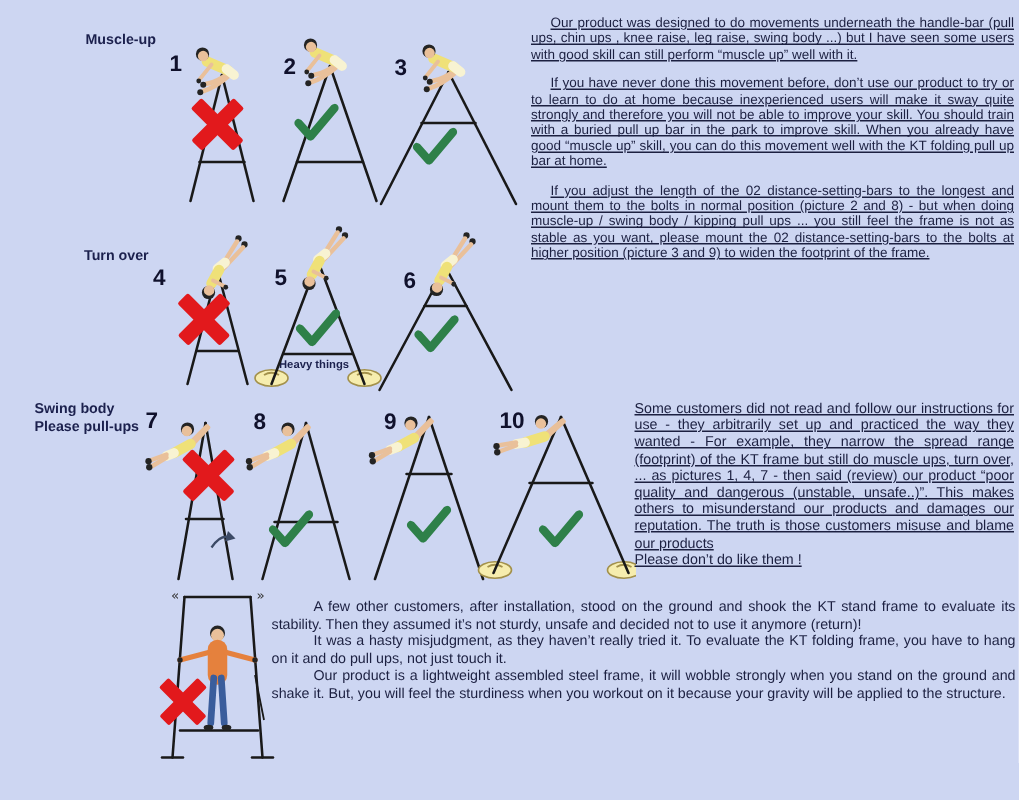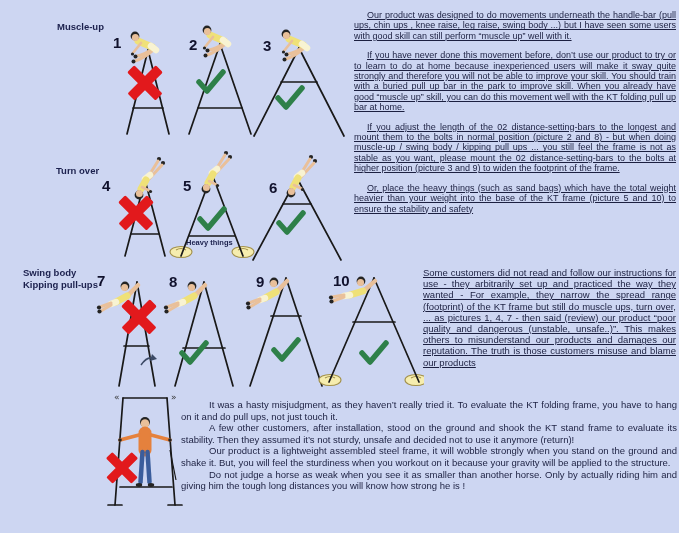--- a/index.html
+++ b/index.html
@@ -50,21 +50,21 @@
 </style>
 </head>
 <body>
 
 <div id="canvas">
 
   <div class="abs sec-label" style="left:57px;top:21px;">Muscle-up</div>
   <div class="abs sec-label" style="left:56px;top:145px;margin-top:20px;">Turn over</div>
   <div class="abs" style="left:23px;top:267px;line-height:11.5px;">
     <div class="sec-label">Swing body</div>
-    <div class="sec-label">Kipping pull-ups</div>
+    <div class="sec-label">Please pull-ups</div>
   </div>
   <div class="abs heavy-label" style="left:186px;top:238px;">Heavy things</div>
 
   <span class="abs fig-num" style="left:113px;top:34px;">1</span>
   <span class="abs fig-num" style="left:189px;top:36px;">2</span>
   <span class="abs fig-num" style="left:263px;top:37px;">3</span>
   <span class="abs fig-num" style="left:102px;top:177px;">4</span>
   <span class="abs fig-num" style="left:183px;top:177px;">5</span>
   <span class="abs fig-num" style="left:269px;top:179px;">6</span>
   <span class="abs fig-num" style="left:97px;top:272px;">7</span>
@@ -339,27 +339,26 @@
       <path class="check-path" d="M3,13 L11,22 L27,3"></path>
     </svg>
   <svg class="abs" style="left:359px;top:340px;" width="30" height="26" viewBox="0 0 30 26">
       <path class="check-path" d="M3,13 L11,22 L27,3"></path>
     </svg>
 
   <div class="abs txt" style="left:354px;top:10px;width:322px;">
     <p>Our product was designed to do movements underneath the handle-bar (pull ups, chin ups , knee raise, leg raise, swing body ...) but I have seen some users with good skill can still perform “muscle up” well with it.</p>
     <p>If you have never done this movement before, don’t use our product to try or to learn to do at home because inexperienced users will make it sway quite strongly and therefore you will not be able to improve your skill. You should train with a buried pull up bar in the park to improve skill. When you already have good “muscle up” skill, you can do this movement well with the KT folding pull up bar at home.</p>
     <p>If you adjust the length of the 02 distance-setting-bars to the longest and mount them to the bolts in normal position (picture 2 and 8) - but when doing muscle-up / swing body / kipping pull ups ... you still feel the frame is not as stable as you want, please mount the 02 distance-setting-bars to the bolts at higher position (picture 3 and 9) to widen the footprint of the frame.</p>
-    <p>Or, place the heavy things (such as sand bags) which have the total weight heavier than your weight into the base of the KT frame (picture 5 and 10) to ensure the stability and safety</p>
   </div>
 
   <div class="abs txt2" style="left:423px;top:267px;width:253px;">
     <p>Some customers did not read and follow our instructions for use - they arbitrarily set up and practiced the way they wanted - For example, they narrow the spread range (footprint) of the KT frame but still do muscle ups, turn over, ... as pictures 1, 4, 7 - then said (review) our product “poor quality and dangerous (unstable, unsafe..)”. This makes others to misunderstand our products and damages our reputation. The truth is those customers misuse and blame our products</p>
+    <p>Please don’t do like them !</p>
   </div>
 
   <div class="abs txt3" style="left:181px;top:399px;width:496px;">
+    <p>A few other customers, after installation, stood on the ground and shook the KT stand frame to evaluate its stability. Then they assumed it’s not sturdy, unsafe and decided not to use it anymore (return)!</p>
     <p>It was a hasty misjudgment, as they haven’t really tried it. To evaluate the KT folding frame, you have to hang on it and do pull ups, not just touch it.</p>
-    <p>A few other customers, after installation, stood on the ground and shook the KT stand frame to evaluate its stability. Then they assumed it’s not sturdy, unsafe and decided not to use it anymore (return)!</p>
     <p>Our product is a lightweight assembled steel frame, it will wobble strongly when you stand on the ground and shake it. But, you will feel the sturdiness when you workout on it because your gravity will be applied to the structure.</p>
-    <p>Do not judge a horse as weak when you see it as smaller than another horse. Only by actually riding him and giving him the tough long distances you will know how strong he is !</p>
   </div>
 
 </div>
 
 </body></html>

